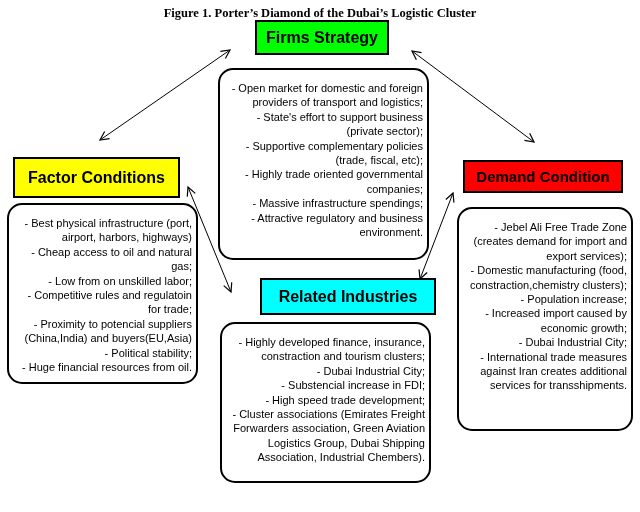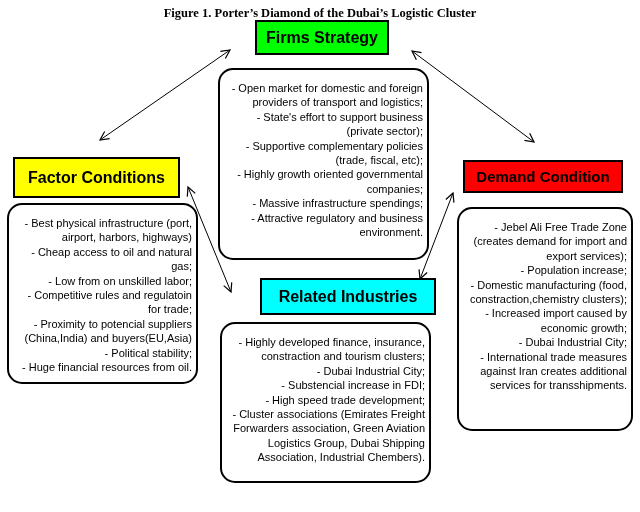--- a/index.html
+++ b/index.html
@@ -78,21 +78,21 @@
     <line x1="188" y1="187" x2="231" y2="292" stroke="#000" stroke-width="1" marker-start="url(#ah)" marker-end="url(#ah)"></line>
     <line x1="453" y1="193" x2="420" y2="279" stroke="#000" stroke-width="1" marker-start="url(#ah)" marker-end="url(#ah)"></line>
   </svg>
 
   <div id="hdr-firms" class="hdr-box" style="background: rgb(0, 255, 0);">Firms Strategy</div>
   <div id="box-firms" class="txt-box">
     <div class="bullets">
         <div>- Open market for domestic and foreign providers of transport and logistics;</div>
         <div>- State's effort to support business (private sector);</div>
         <div>- Supportive complementary policies (trade, fiscal, etc);</div>
-        <div>- Highly growth oriented governmental companies;</div>
+        <div>- Highly trade oriented governmental companies;</div>
         <div>- Massive infrastructure spendings;</div>
         <div>- Attractive regulatory and business environment.</div>
       </div>
   </div>
 
   <div id="hdr-factor" class="hdr-box" style="background: rgb(255, 255, 0);">Factor Conditions</div>
   <div id="box-factor" class="txt-box">
     <div class="bullets">
         <div>- Best physical infrastructure (port, airport, harbors, highways)</div>
         <div>- Cheap access to oil and natural gas;</div>
@@ -101,22 +101,22 @@
         <div>- Proximity to potencial suppliers (China,India) and buyers(EU,Asia)</div>
         <div>- Political stability;</div>
         <div>- Huge financial resources from oil.</div>
       </div>
   </div>
 
   <div id="hdr-demand" class="hdr-box" style="background: rgb(255, 0, 0); text-align: center;">Demand Condition</div>
   <div id="box-demand" class="txt-box">
     <div class="bullets">
         <div>- Jebel Ali Free Trade Zone (creates demand for import and export services);</div>
+        <div>- Domestic manufacturing (food, constraction,chemistry clusters);</div>
         <div>- Population increase;</div>
-        <div>- Domestic manufacturing (food, constraction,chemistry clusters);</div>
         <div>- Increased import caused by economic growth;</div>
         <div>- Dubai Industrial City;</div>
         <div>- International trade measures against Iran creates additional services for transshipments.</div>
       </div>
   </div>
 
   <div id="hdr-related" class="hdr-box" style="background: rgb(0, 255, 255);">Related Industries</div>
   <div id="box-related" class="txt-box">
     <div class="bullets">
         <div>- Highly developed finance, insurance, constraction and tourism clusters;</div>

